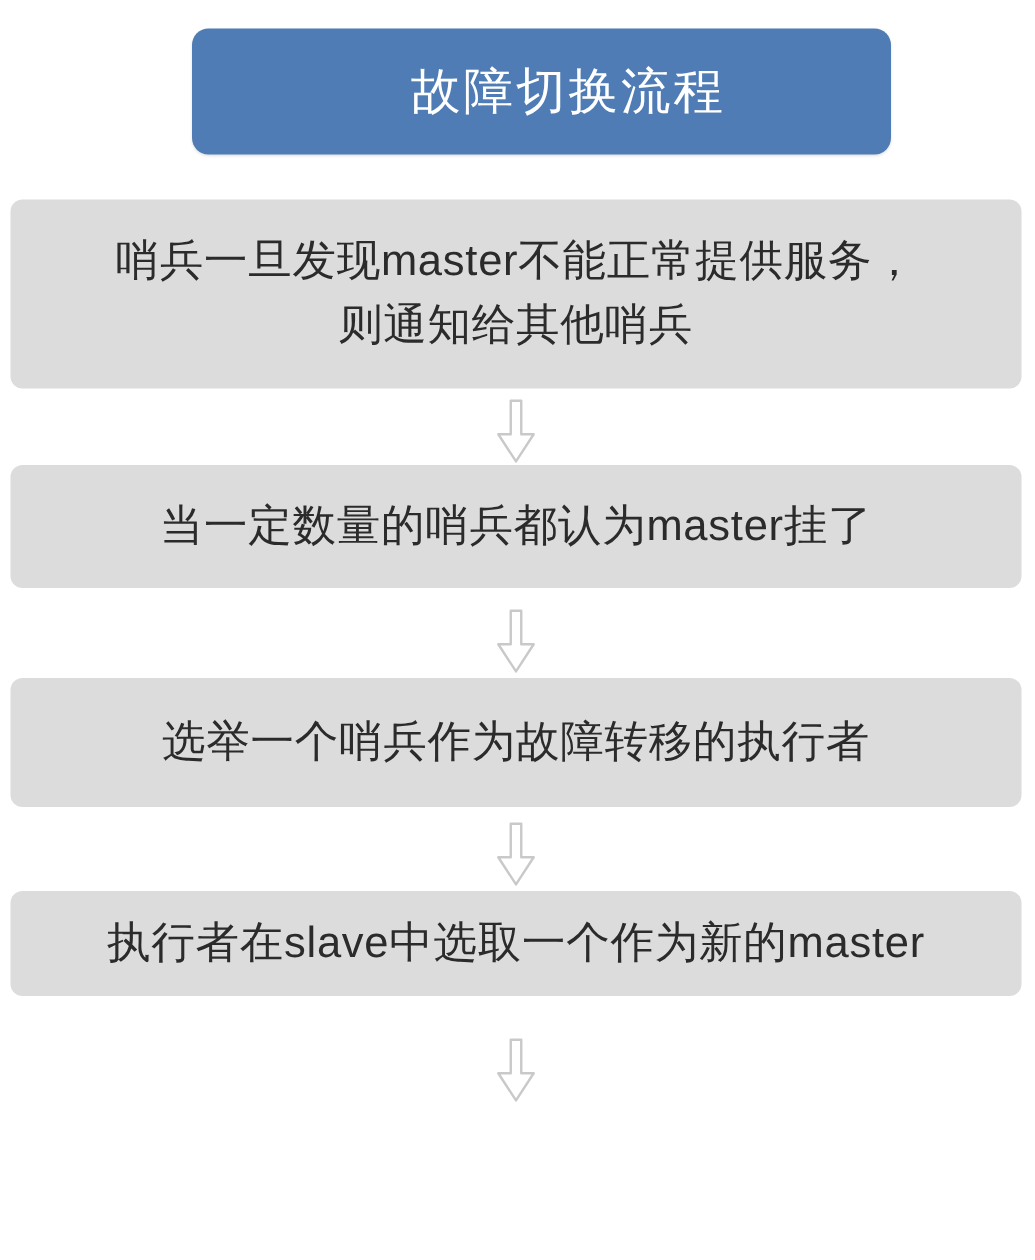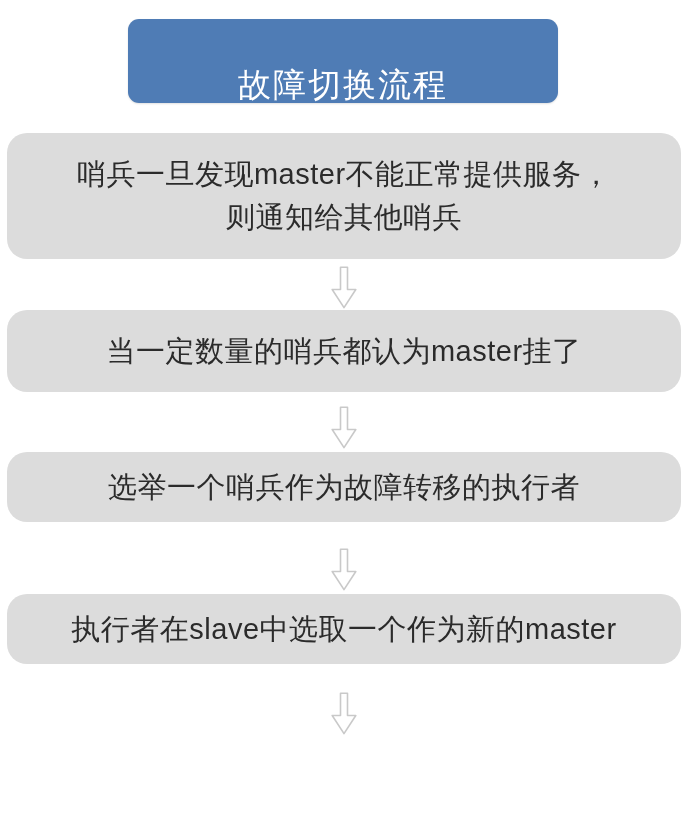--- a/index.html
+++ b/index.html
@@ -24,58 +24,59 @@
   
   .title-box {
     position: absolute;
     left: 128px;
     top: 19px;
     width: 430px;
     height: 84px;
     background: #4f7cb5;
     border-radius: 11px;
     display: flex;
-    align-items: flex-end;
+    align-items: center;
     justify-content: center;
     box-shadow: 0 1px 2px rgba(0,0,0,0.12);
+    padding-left: 36px;
   }
   .title-text {
     color: #ffffff;
     font-size: 33px;
     letter-spacing: 2px;
     line-height: 1.1;
     white-space: nowrap;
     font-weight: 400;
   }
 
   
   .step-box {
     position: absolute;
     left: 7px;
     width: 674px;
     background: #dcdcdc;
-    border-radius: 20px;
+    border-radius: 8px;
     display: flex;
     align-items: center;
     justify-content: center;
     box-sizing: border-box;
     padding: 4px 14px;
   }
   .step-text {
     color: #2b2b2b;
     font-size: 29px;
     line-height: 1.48;
     text-align: center;
     letter-spacing: 0.5px;
     white-space: pre-line;
   }
 
   .step-1 { top: 133px; height: 126px; }
   .step-2 { top: 310px; height: 82px; }
-  .step-3 { top: 452px; height: 70px; }
+  .step-3 { top: 452px; height: 86px; }
   .step-4 { top: 594px; height: 70px; }
   .step-5 { top: 742px; height: 90px; }
 
   
   .arrow {
     position: absolute;
     left: 330px;
     width: 28px;
     height: 44px;
   }

